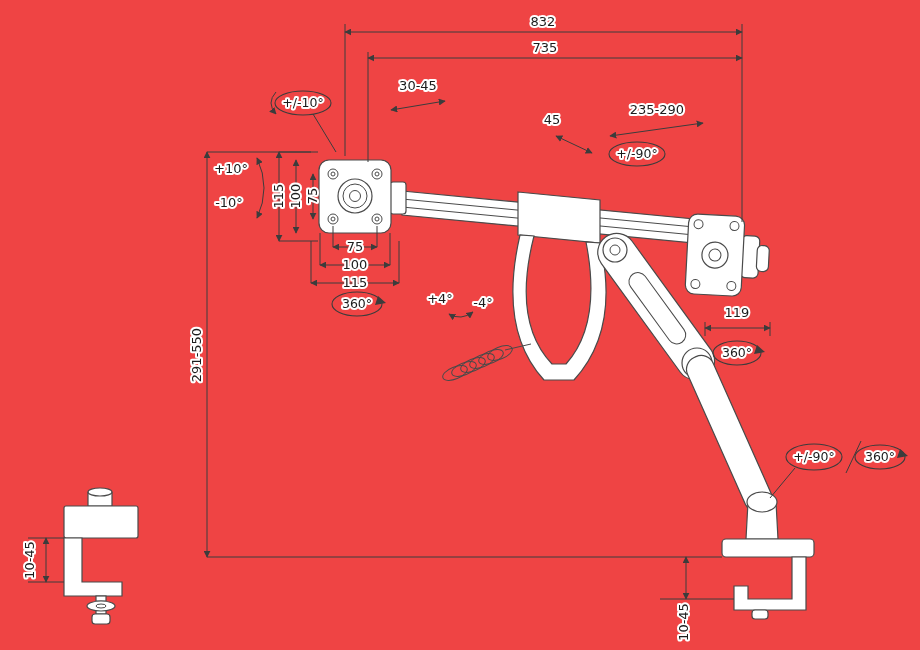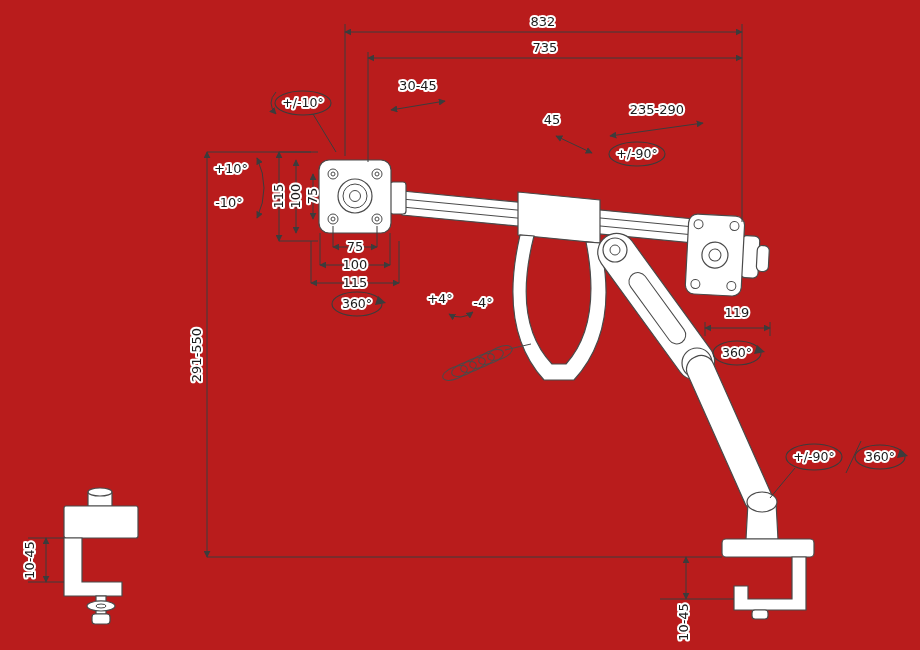--- a/index.html
+++ b/index.html
@@ -1,16 +1,16 @@
 <!DOCTYPE html>
 <html><head>
 <meta charset="utf-8">
 <style>
   html,body{margin:0;padding:0;background:#ffffff;}
-  .stage{position:relative;width:920px;height:650px;background:#b91c1c;overflow:hidden;}
+  .stage{position:relative;width:920px;height:650px;background:#ef4444;overflow:hidden;}
   svg{display:block;}
   svg text{font-family:"DejaVu Sans",sans-serif;font-size:13px;fill:#1c1c1c;text-anchor:middle;}
   svg text.ov{font-size:12.5px;}
   .halo{paint-order:stroke;stroke:#ffffff;stroke-width:4px;stroke-linejoin:round;}
   .dl{stroke:#3c3c3c;stroke-width:1;fill:none;}
   .oval{stroke:#3c3c3c;stroke-width:1.1;fill:none;}
   .part{stroke:#4a4a4a;stroke-width:1.2;fill:#ffffff;}
   .pn{stroke:#4a4a4a;stroke-width:1;fill:none;}
   .tri{fill:#3c3c3c;stroke:none;}
 </style>

